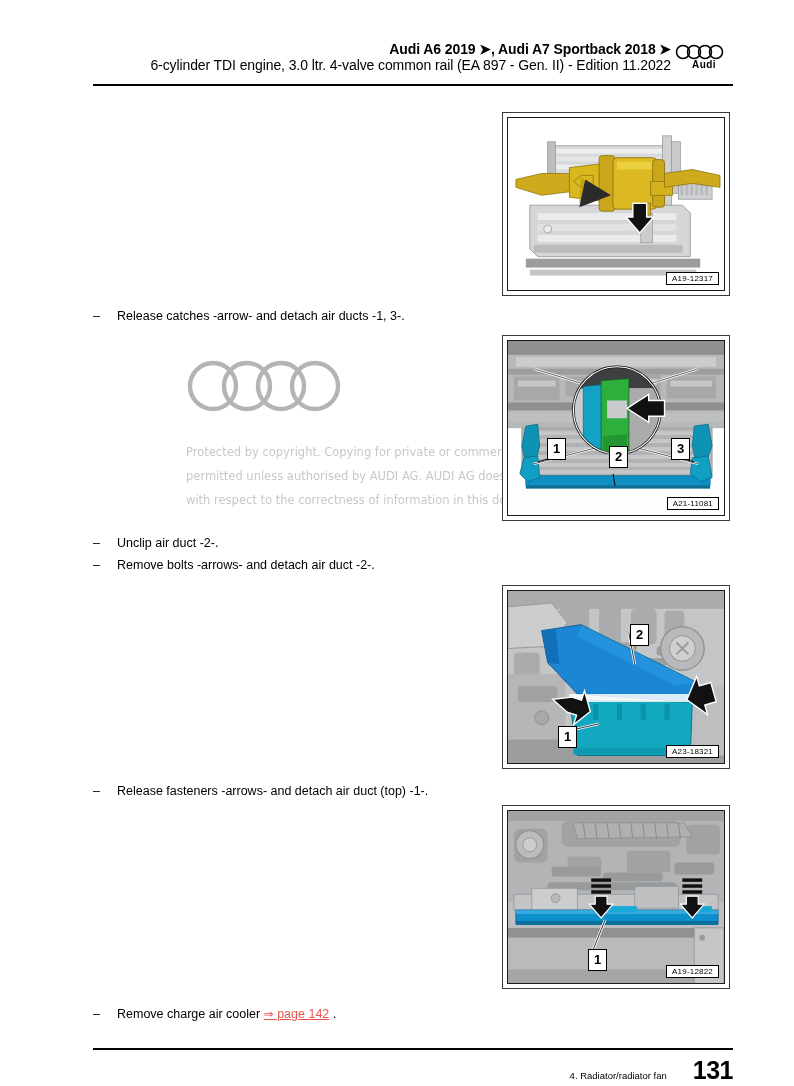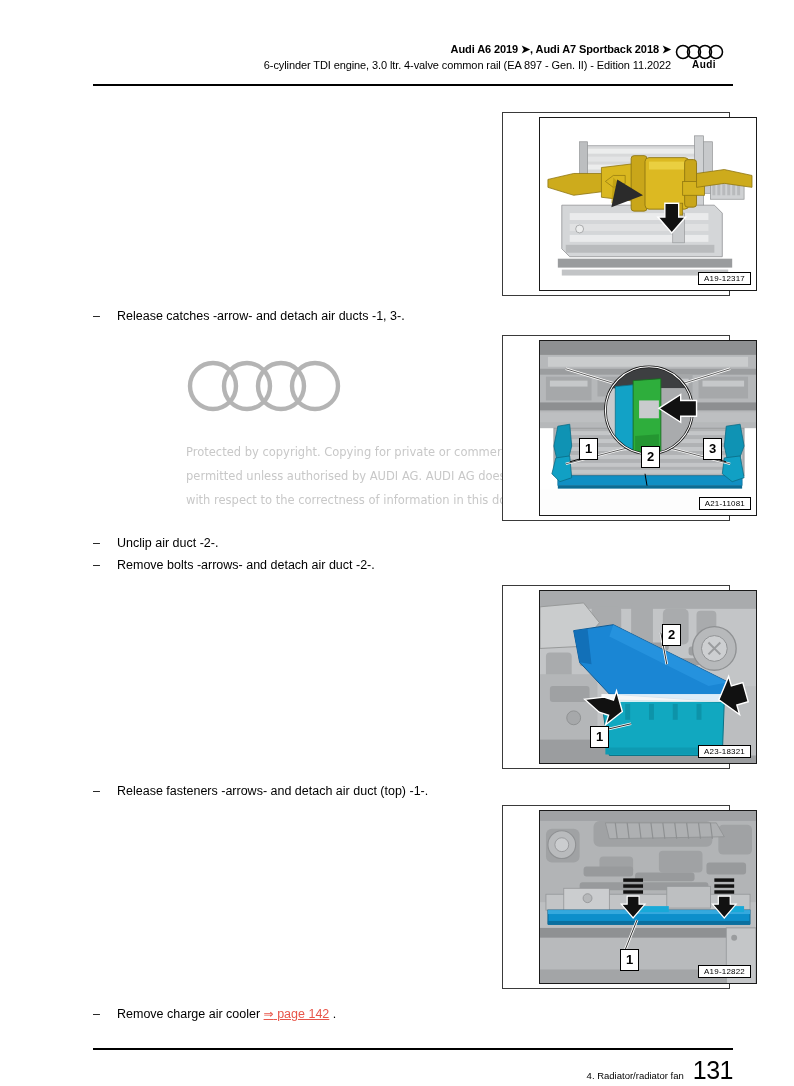--- a/index.html
+++ b/index.html
@@ -25,21 +25,21 @@
     left: 93px;
     top: 42px;
     width: 640px;
     height: 46px;
   }
   .header-text {
     position: absolute;
     right: 62px;
     top: 0;
     text-align: right;
-    font-size: 11px;
+    font-size: 14px;
     line-height: 15.5px;
     letter-spacing: -0.1px;
     white-space: nowrap;
   }
   .header-line1 { font-weight: bold; }
   .header-line2 { font-weight: normal; }
 
   .audi-brand {
     position: absolute;
     right: 0px;
@@ -116,21 +116,20 @@
     padding: 4px;
   }
   .figure-inner {
     position: relative;
     border: 1px solid #1a1a1a;
     width: 100%;
     height: 100%;
     box-sizing: border-box;
     overflow: hidden;
     background: #fdfdfd;
-    margin-left: 32px;
   }
   .fig-caption {
     position: absolute;
     right: 5px;
     bottom: 5px;
     border: 1px solid #000;
     background: #fff;
     font-size: 8px;
     font-family: "Liberation Sans", sans-serif;
     padding: 1px 5px 1px 5px;
@@ -164,22 +163,22 @@
     top: 1056px;
     text-align: right;
     white-space: nowrap;
   }
   .footer-chapter {
     font-size: 9.5px;
     vertical-align: baseline;
   }
   .page-number {
     font-size: 25px;
-    font-weight: normal;
-    margin-left: 9px;
+    font-weight: bold;
+    margin-left: 26px;
     vertical-align: baseline;
     letter-spacing: -0.5px;
   }
 
   
   .ill { position: absolute; inset: 0; }
 </style>
 </head>
 <body>
 

